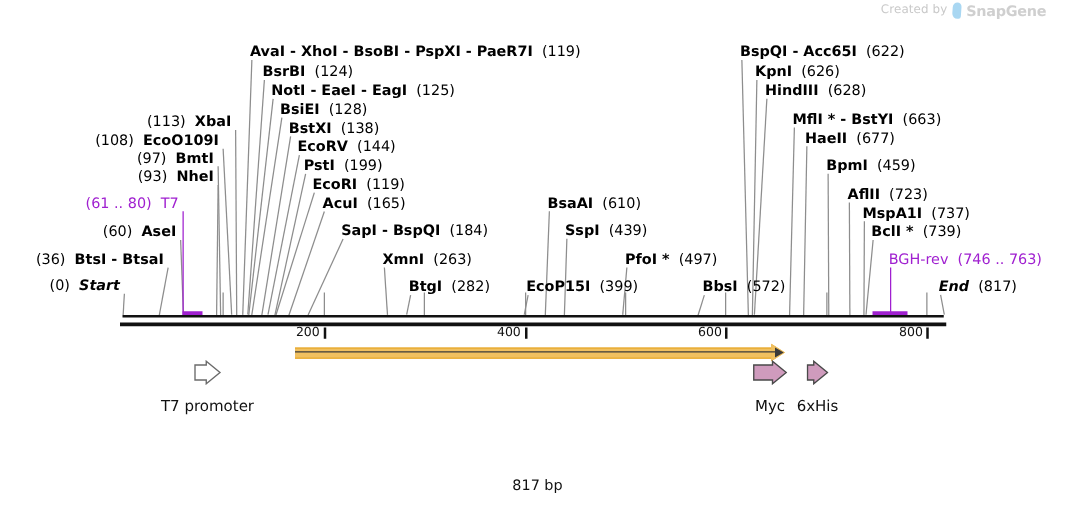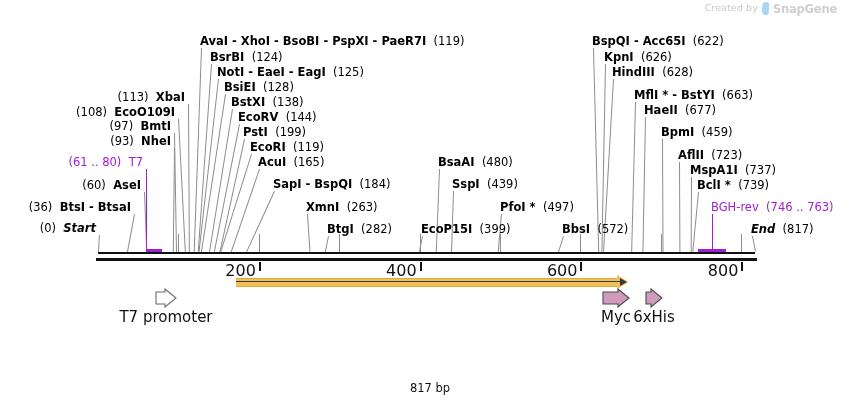--- a/index.html
+++ b/index.html
@@ -44,21 +44,21 @@
 
   
   .leader{position:absolute;transform-origin:0 0;background:#8d8d8d;width:1px;}
 
   
   .bb-top{position:absolute;background:#111;}
   .bb-bot{position:absolute;background:#111;}
   .tick{position:absolute;background:#8d8d8d;width:1px;}
   .rtick{position:absolute;background:#111;width:2px;}
   .rlabel{
-    position:absolute;font-size:16px;color:#111;white-space:nowrap;
+    position:absolute;font-size:10px;color:#111;white-space:nowrap;
     transform:translateX(-100%);
   }
 
   
   .featmark{position:absolute;background:#a020d0;height:3px;}
   .featstem{position:absolute;background:#a020d0;width:1.3px;}
 
   
   .orf{position:absolute;height:7px;background:#f0c060;
        border-top:1px solid #e8a92e;border-bottom:1px solid #e8a92e;}
@@ -68,21 +68,21 @@
        filter:drop-shadow(0 0 0 #e8a92e);}
   .orf-line{position:absolute;height:1px;background:#3a3a3a;}
   .orf-tip{position:absolute;width:0;height:0;
        border-top:4px solid transparent;border-bottom:4px solid transparent;
        border-left:7px solid #3a3a3a;}
 
   
   .fbox{position:absolute;}
   .farrow{position:relative;}
   .fcap{position:absolute;left:50%;transform:translateX(-50%);
-        font-size:15px;color:#111;white-space:nowrap;top:20px;}
+        font-size:12px;color:#111;white-space:nowrap;top:30px;}
 
   
   .title{
     position:absolute;left:0;width:860px;text-align:center;
     font-size:15px;font-weight:bold;color:#111;letter-spacing:-.1px;
   }
   .subtitle{
     position:absolute;left:0;width:860px;text-align:center;
     font-size:11.5px;color:#111;
   }
@@ -152,21 +152,21 @@
       <div class="lbl  " style="left:224px;top:81px"><span class="nm">BsiEI</span>&nbsp;&nbsp;<span class="pos">(128)</span></div>
       <div class="lbl  " style="left:231px;top:96px"><span class="nm">BstXI</span>&nbsp;&nbsp;<span class="pos">(138)</span></div>
       <div class="lbl  " style="left:238px;top:111px"><span class="nm">EcoRV</span>&nbsp;&nbsp;<span class="pos">(144)</span></div>
       <div class="lbl  " style="left:243px;top:126px"><span class="nm">PstI</span>&nbsp;&nbsp;<span class="pos">(199)</span></div>
       <div class="lbl  " style="left:250px;top:141px"><span class="nm">EcoRI</span>&nbsp;&nbsp;<span class="pos">(119)</span></div>
       <div class="lbl  " style="left:258px;top:156px"><span class="nm">AcuI</span>&nbsp;&nbsp;<span class="pos">(165)</span></div>
       <div class="lbl  " style="left:273px;top:178px"><span class="nm">SapI - BspQI</span>&nbsp;&nbsp;<span class="pos">(184)</span></div>
       <div class="lbl  " style="left:306px;top:201px"><span class="nm">XmnI</span>&nbsp;&nbsp;<span class="pos">(263)</span></div>
       <div class="lbl  " style="left:327px;top:223px"><span class="nm">BtgI</span>&nbsp;&nbsp;<span class="pos">(282)</span></div>
       <div class="lbl  " style="left:421px;top:223px"><span class="nm">EcoP15I</span>&nbsp;&nbsp;<span class="pos">(399)</span></div>
-      <div class="lbl  " style="left:438px;top:156px"><span class="nm">BsaAI</span>&nbsp;&nbsp;<span class="pos">(480)</span></div>
+      <div class="lbl  " style="left:438px;top:156px"><span class="nm">BsaAI</span>&nbsp;&nbsp;<span class="pos">(610)</span></div>
       <div class="lbl  " style="left:452px;top:178px"><span class="nm">SspI</span>&nbsp;&nbsp;<span class="pos">(439)</span></div>
       <div class="lbl  " style="left:500px;top:201px"><span class="nm">PfoI *</span>&nbsp;&nbsp;<span class="pos">(497)</span></div>
       <div class="lbl  " style="left:562px;top:223px"><span class="nm">BbsI</span>&nbsp;&nbsp;<span class="pos">(572)</span></div>
       <div class="lbl  " style="left:592px;top:35px"><span class="nm">BspQI - Acc65I</span>&nbsp;&nbsp;<span class="pos">(622)</span></div>
       <div class="lbl  " style="left:604px;top:51px"><span class="nm">KpnI</span>&nbsp;&nbsp;<span class="pos">(626)</span></div>
       <div class="lbl  " style="left:612px;top:66px"><span class="nm">HindIII</span>&nbsp;&nbsp;<span class="pos">(628)</span></div>
       <div class="lbl  " style="left:634px;top:89px"><span class="nm">MflI * - BstYI</span>&nbsp;&nbsp;<span class="pos">(663)</span></div>
       <div class="lbl  " style="left:644px;top:104px"><span class="nm">HaeII</span>&nbsp;&nbsp;<span class="pos">(677)</span></div>
       <div class="lbl  " style="left:661px;top:126px"><span class="nm">BpmI</span>&nbsp;&nbsp;<span class="pos">(459)</span></div>
       <div class="lbl  " style="left:678px;top:149px"><span class="nm">AflII</span>&nbsp;&nbsp;<span class="pos">(723)</span></div>

